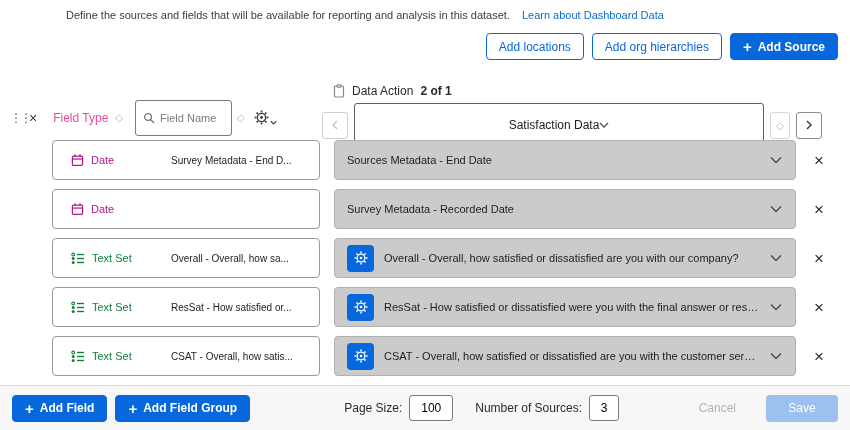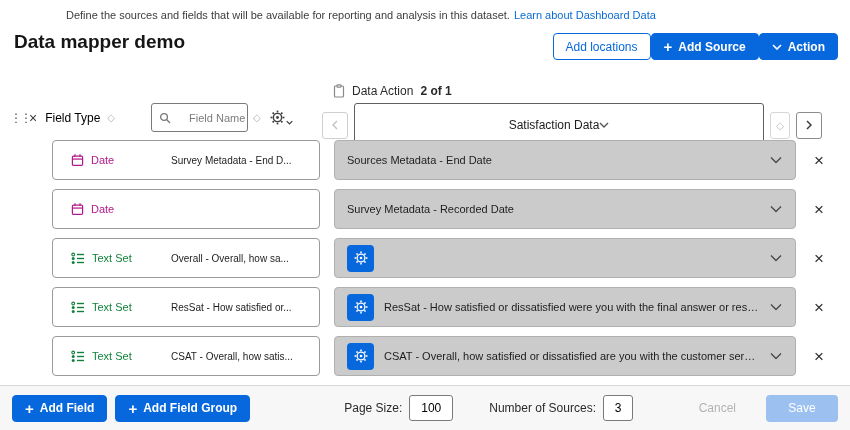--- a/index.html
+++ b/index.html
@@ -4,39 +4,39 @@
 <style>
   :root{
     --accent:#0768dd; --accent-disabled:#9cc0ef; --date-type:#b0188c;
     --text-set-type:#12823b; --bar-bg:#cbcbcb; --link:#0b6bd4;
   }
   *{box-sizing:border-box;margin:0;padding:0;font-family:"Liberation Sans",sans-serif}
   html,body{background:#fff}
   .page{position:relative;width:850px;height:430px;background:#fff;overflow:hidden;font-size:12px;color:#1d1d1d}
 
   .note{position:absolute;top:9px;left:66px;font-size:11px;color:#3d3d3d;white-space:nowrap}
-  .note .lnk{color:var(--link);cursor:pointer;margin-left:4px}
+  .note .lnk{color:var(--link);cursor:pointer;margin-left:12px}
 
   .page-title{position:absolute;top:31px;left:14px;font-size:19px;font-weight:700;color:#161616}
-  .hdr-buttons{position:absolute;top:33px;right:12px;display:flex;align-items:center}
+  .hdr-buttons{position:absolute;top:33px;right:12px;display:flex;gap:8px;align-items:center}
   .btn{height:27px;display:inline-flex;align-items:center;gap:6px;padding:0 12px;border-radius:4px;
        font-size:12px;cursor:pointer;border:1px solid transparent;background:#fff;white-space:nowrap}
   .btn-outline{border-color:var(--accent);color:var(--accent)}
   .btn-primary{background:var(--accent);border-color:var(--accent);color:#fff;font-weight:700}
   .plus{font-size:15px;font-weight:700;line-height:1}
   .chev{display:inline-flex;align-items:center}
 
   .left-tools{position:absolute;top:104px;left:10px;height:27px;display:flex;align-items:center}
   .drag{color:#4a4a4a;font-size:12px;letter-spacing:-2px;cursor:grab;width:12px;text-align:center}
   .tool-x{color:#3a3a3a;font-size:14px;margin-left:7px;cursor:pointer;background:none;border:none;line-height:1}
-  .ft-label{margin-left:8px;color:#000000}
+  .ft-label{margin-left:16px;color:#ec4899}
   .sort-icon{color:#b5b5b5;font-size:10px;cursor:pointer}
   .sort1{margin-left:7px}
-  .search-box{margin-left:36px;width:97px;height:29px;border:1px solid #7a7a7a;border-radius:3px;
-              display:inline-flex;align-items:center;gap:18px;padding:0 7px;background:#fff}
+  .search-box{margin-left:12px;width:97px;height:36px;border:1px solid #7a7a7a;border-radius:3px;
+              display:inline-flex;align-items:center;gap:5px;padding:0 7px;background:#fff}
   .search-box input{border:none;outline:none;width:62px;font-size:11px;color:#333;background:transparent}
   .search-box input::placeholder{color:#7c7c7c}
   .sort2{margin-left:5px}
   .gear-header{color:#3f3f3f;display:inline-flex;align-items:flex-end;margin-left:9px;cursor:pointer;background:none;border:none;gap:1px}
 
   .source-hd{position:absolute;top:84px;left:333px;display:flex;align-items:center;gap:7px;color:#2a2a2a}
   .source-hd .clip{color:#8a8a8a;display:inline-flex}
   .source-hd .pg{font-weight:700}
   .source-nav{position:absolute;top:103px;left:322px;width:500px;display:flex;align-items:center;gap:6px}
   .nav-btn{width:26px;height:27px;border:1px solid #8c8c8c;border-radius:3px;background:#fff;
@@ -70,50 +70,44 @@
 
   .footer{position:absolute;left:0;bottom:0;width:850px;height:45px;background:#f7f7f7;border-top:1px solid #d8d8d8;
           display:flex;align-items:center;padding:0 12px}
   .footer .btn-primary{margin-right:8px}
   .fl{font-size:12px;color:#2a2a2a;white-space:nowrap}
   .page-size-label{margin-left:86px}
   .num-input{height:26px;border:1px solid #7a7a7a;border-radius:3px;background:#fff;text-align:center;
              font-size:12px;margin-left:7px}
   .page-size-input{width:44px}
   .sources-input{width:30px}
-  .sources-label{margin-left:36px}
+  .sources-label{margin-left:22px}
   .cancel{margin-left:auto;color:#b3b3b3;background:none;border:none;font-size:12px;cursor:default}
   .save{margin-left:30px;width:72px;height:27px;border:none;border-radius:4px;background:var(--accent-disabled);
         color:#fff;font-size:12px;cursor:default}
 </style>
 </head>
 <body>
 
 <div class="page">
 
   <div class="note">
     <span>Define the sources and fields that will be available for reporting and analysis in this dataset.</span><span class="lnk">Learn about Dashboard Data</span>
   </div>
 
-  <div class="page-title">Data mapper demo</div>
   <div class="hdr-buttons">
     <button class="btn btn-outline">
       <span>Add locations</span>
     </button>
+    <button class="btn btn-outline">
+      <span>Add org hierarchies</span>
+    </button>
     <button class="btn btn-primary">
       <span class="plus">+</span>
       <span>Add Source</span>
-    </button>
-    <button class="btn btn-primary">
-      <span class="chev">
-        <svg width="10" height="6" viewBox="0 0 10 6">
-            <polyline points="1,1 5,5 9,1" fill="none" stroke="#fff" stroke-width="1.6"></polyline>
-          </svg>
-      </span>
-      <span>Action</span>
     </button>
   </div>
 
   <div class="left-tools">
     <span class="drag">⋮⋮</span>
     <button class="tool-x"><span>×</span></button>
     <span class="ft-label">Field Type</span>
     <span class="sort-icon sort1">◇</span>
     <span class="search-box">
       <span style="display:inline-flex">
@@ -277,20 +271,21 @@
                 <line x1="0.6" y1="8" x2="2.6" y2="8"></line>
                   <line x1="13.4" y1="8" x2="15.4" y2="8"></line>
                 <line x1="2.8" y1="2.8" x2="4.2" y2="4.2"></line>
                   <line x1="11.8" y1="11.8" x2="13.2" y2="13.2"></line>
                 <line x1="2.8" y1="13.2" x2="4.2" y2="11.8"></line>
                   <line x1="11.8" y1="4.2" x2="13.2" y2="2.8"></line>
               </g>
             </svg>
           </span>
         </button>
+        <span class="mtext">Overall - Overall, how satisfied or dissatisfied are you with our company?</span>
         <span class="bar-chev">
           <svg width="12" height="7" viewBox="0 0 12 7">
               <polyline points="1,1 6,6 11,1" fill="none" stroke="currentColor" stroke-width="1.4"></polyline>
             </svg>
         </span>
       </div>
       <button class="row-close">
           <span>×</span>
         </button>
     </div>

